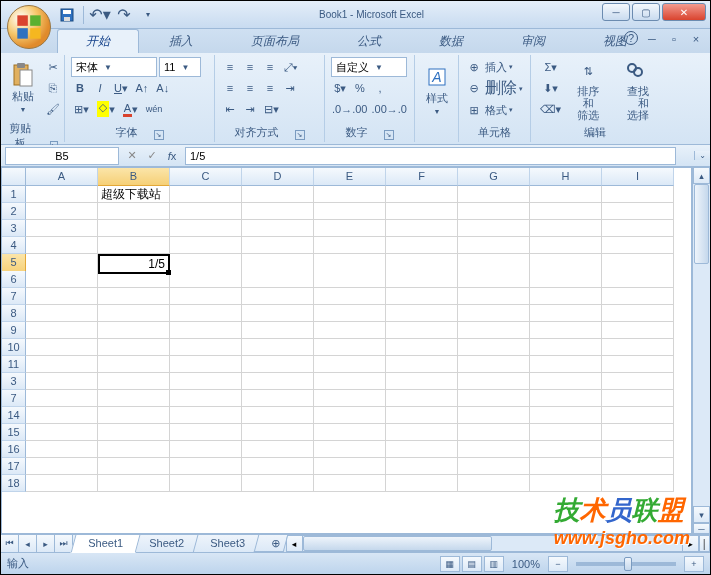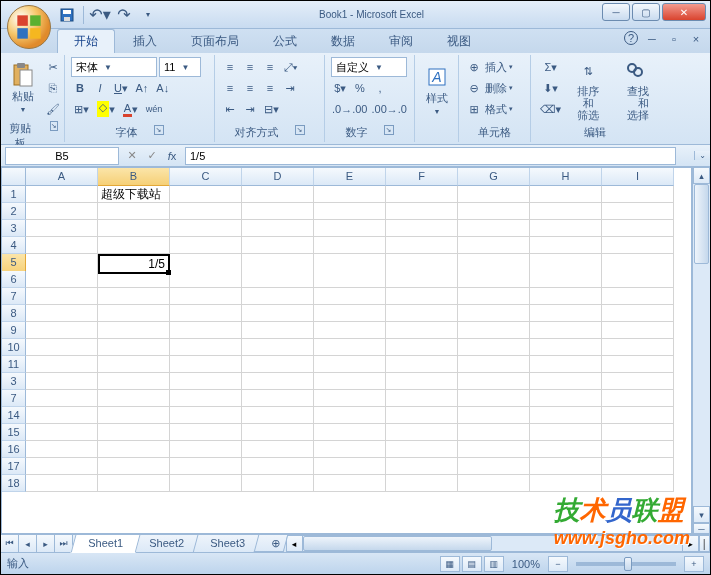--- a/index.html
+++ b/index.html
@@ -12,28 +12,28 @@
 
 .qat { margin-left: 56px; display: flex; align-items: center; gap: 4px; }
 .qat-btn { width: 20px; height: 20px; display:flex; align-items:center; justify-content:center; color:#3b5a82; cursor:pointer; }
 .qat-sep { width:1px; height:18px; background:#9db9d8; margin:0 2px; }
 .title-text { position:absolute; left:50%; transform:translateX(-50%); font-size:10px; color:#3b5a82;margin-left:16px; }
 .winctrl { position:absolute; right:4px; top:2px; display:flex; gap:2px; }
 .winbtn { width:28px; height:18px; background:linear-gradient(#f4f8fd,#c9dbef); border:1px solid #6b8bb0; border-radius:3px; display:flex; align-items:center; justify-content:center; font-size:10px; color:#3b5a82; }
 .winbtn.close { background:linear-gradient(#f29a8f,#d9432e); color:#fff; width:44px; }
 
 .ribbon-tabs { height:24px; display:flex; align-items:flex-end; padding-left:56px; gap:2px; background:linear-gradient(#cfe0f2,#c5d8ec); position:relative; }
-.rtab { padding:3px 16px; font-size:12px; color:#3b5a82; cursor:pointer; border-radius:3px 3px 0 0; }
+.rtab { padding:3px 28px; font-size:12px; color:#3b5a82; cursor:pointer; border-radius:3px 3px 0 0;font-style:italic; }
 .rtab.active { background:#e8f1fa; border:1px solid #9db9d8; border-bottom:none; color:#15428b; }
 .ribbon-help { position:absolute; right:6px; top:2px; display:flex; gap:6px; }
 .ribbon-help span { width:16px; height:16px; display:flex; align-items:center; justify-content:center; color:#3b5a82; font-size:11px; }
 
 .ribbon { height:92px; background:linear-gradient(#e8f1fa,#d4e4f4); border-bottom:1px solid #9db9d8; display:flex; padding:2px 0; }
 .group { border-right:1px solid #b5cde6; padding:2px 6px; display:flex; flex-direction:column; justify-content:space-between; }
-.group-label { font-size:11px; color:#3b5a82; text-align:center; padding-top:2px; display:flex; align-items:flex-start; justify-content:center; gap:16px; }
+.group-label { font-size:11px; color:#3b5a82; text-align:center; padding-top:2px; display:flex; align-items:flex-end; justify-content:center; gap:16px; }
 .group-label .launcher { width:10px; height:10px; border:1px solid #7a9bc0; font-size:7px; display:flex; align-items:center; justify-content:center; }
 .group-body { display:flex; gap:4px; flex:1; }
 
 .big-btn { display:flex; flex-direction:column; align-items:center; justify-content:center; padding:2px 4px; font-size:11px; color:#3b5a82; gap:2px; cursor:pointer; }
 .big-icon { width:24px; height:24px; display:flex; align-items:center; justify-content:center; }
 .small-row { display:flex; gap:2px; align-items:center; }
 .small-btn { min-width:18px; height:20px; display:flex; align-items:center; justify-content:center; font-size:11px; color:#3b5a82; cursor:pointer; padding:0 2px; border:1px solid transparent; }
 .combo { height:20px; background:#fff; border:1px solid #9db9d8; font-size:11px; display:flex; align-items:center; padding:0 4px; gap:6px; }
 .combo .arrow { font-size:8px; color:#3b5a82; }
 .col { display:flex; flex-direction:column; gap:1px; }
@@ -268,21 +268,21 @@
 
     <div class="group" style="width:72px">
       <div class="group-body col">
         <div class="small-row">
             <span class="small-btn">⊕</span>
             <span style="font-size:11px;color:#3b5a82">插入</span>
             <span style="font-size:7px;color:#3b5a82">▾</span>
           </div>
         <div class="small-row">
             <span class="small-btn">⊖</span>
-            <span style="font-size:11px;color:#3b5a82">删除</span>
+            <span style="font-size:16px;color:#3b5a82">删除</span>
             <span style="font-size:7px;color:#3b5a82">▾</span>
           </div>
         <div class="small-row">
             <span class="small-btn">⊞</span>
             <span style="font-size:11px;color:#3b5a82">格式</span>
             <span style="font-size:7px;color:#3b5a82">▾</span>
           </div>
       </div>
       <div class="group-label">单元格</div>
     </div>

